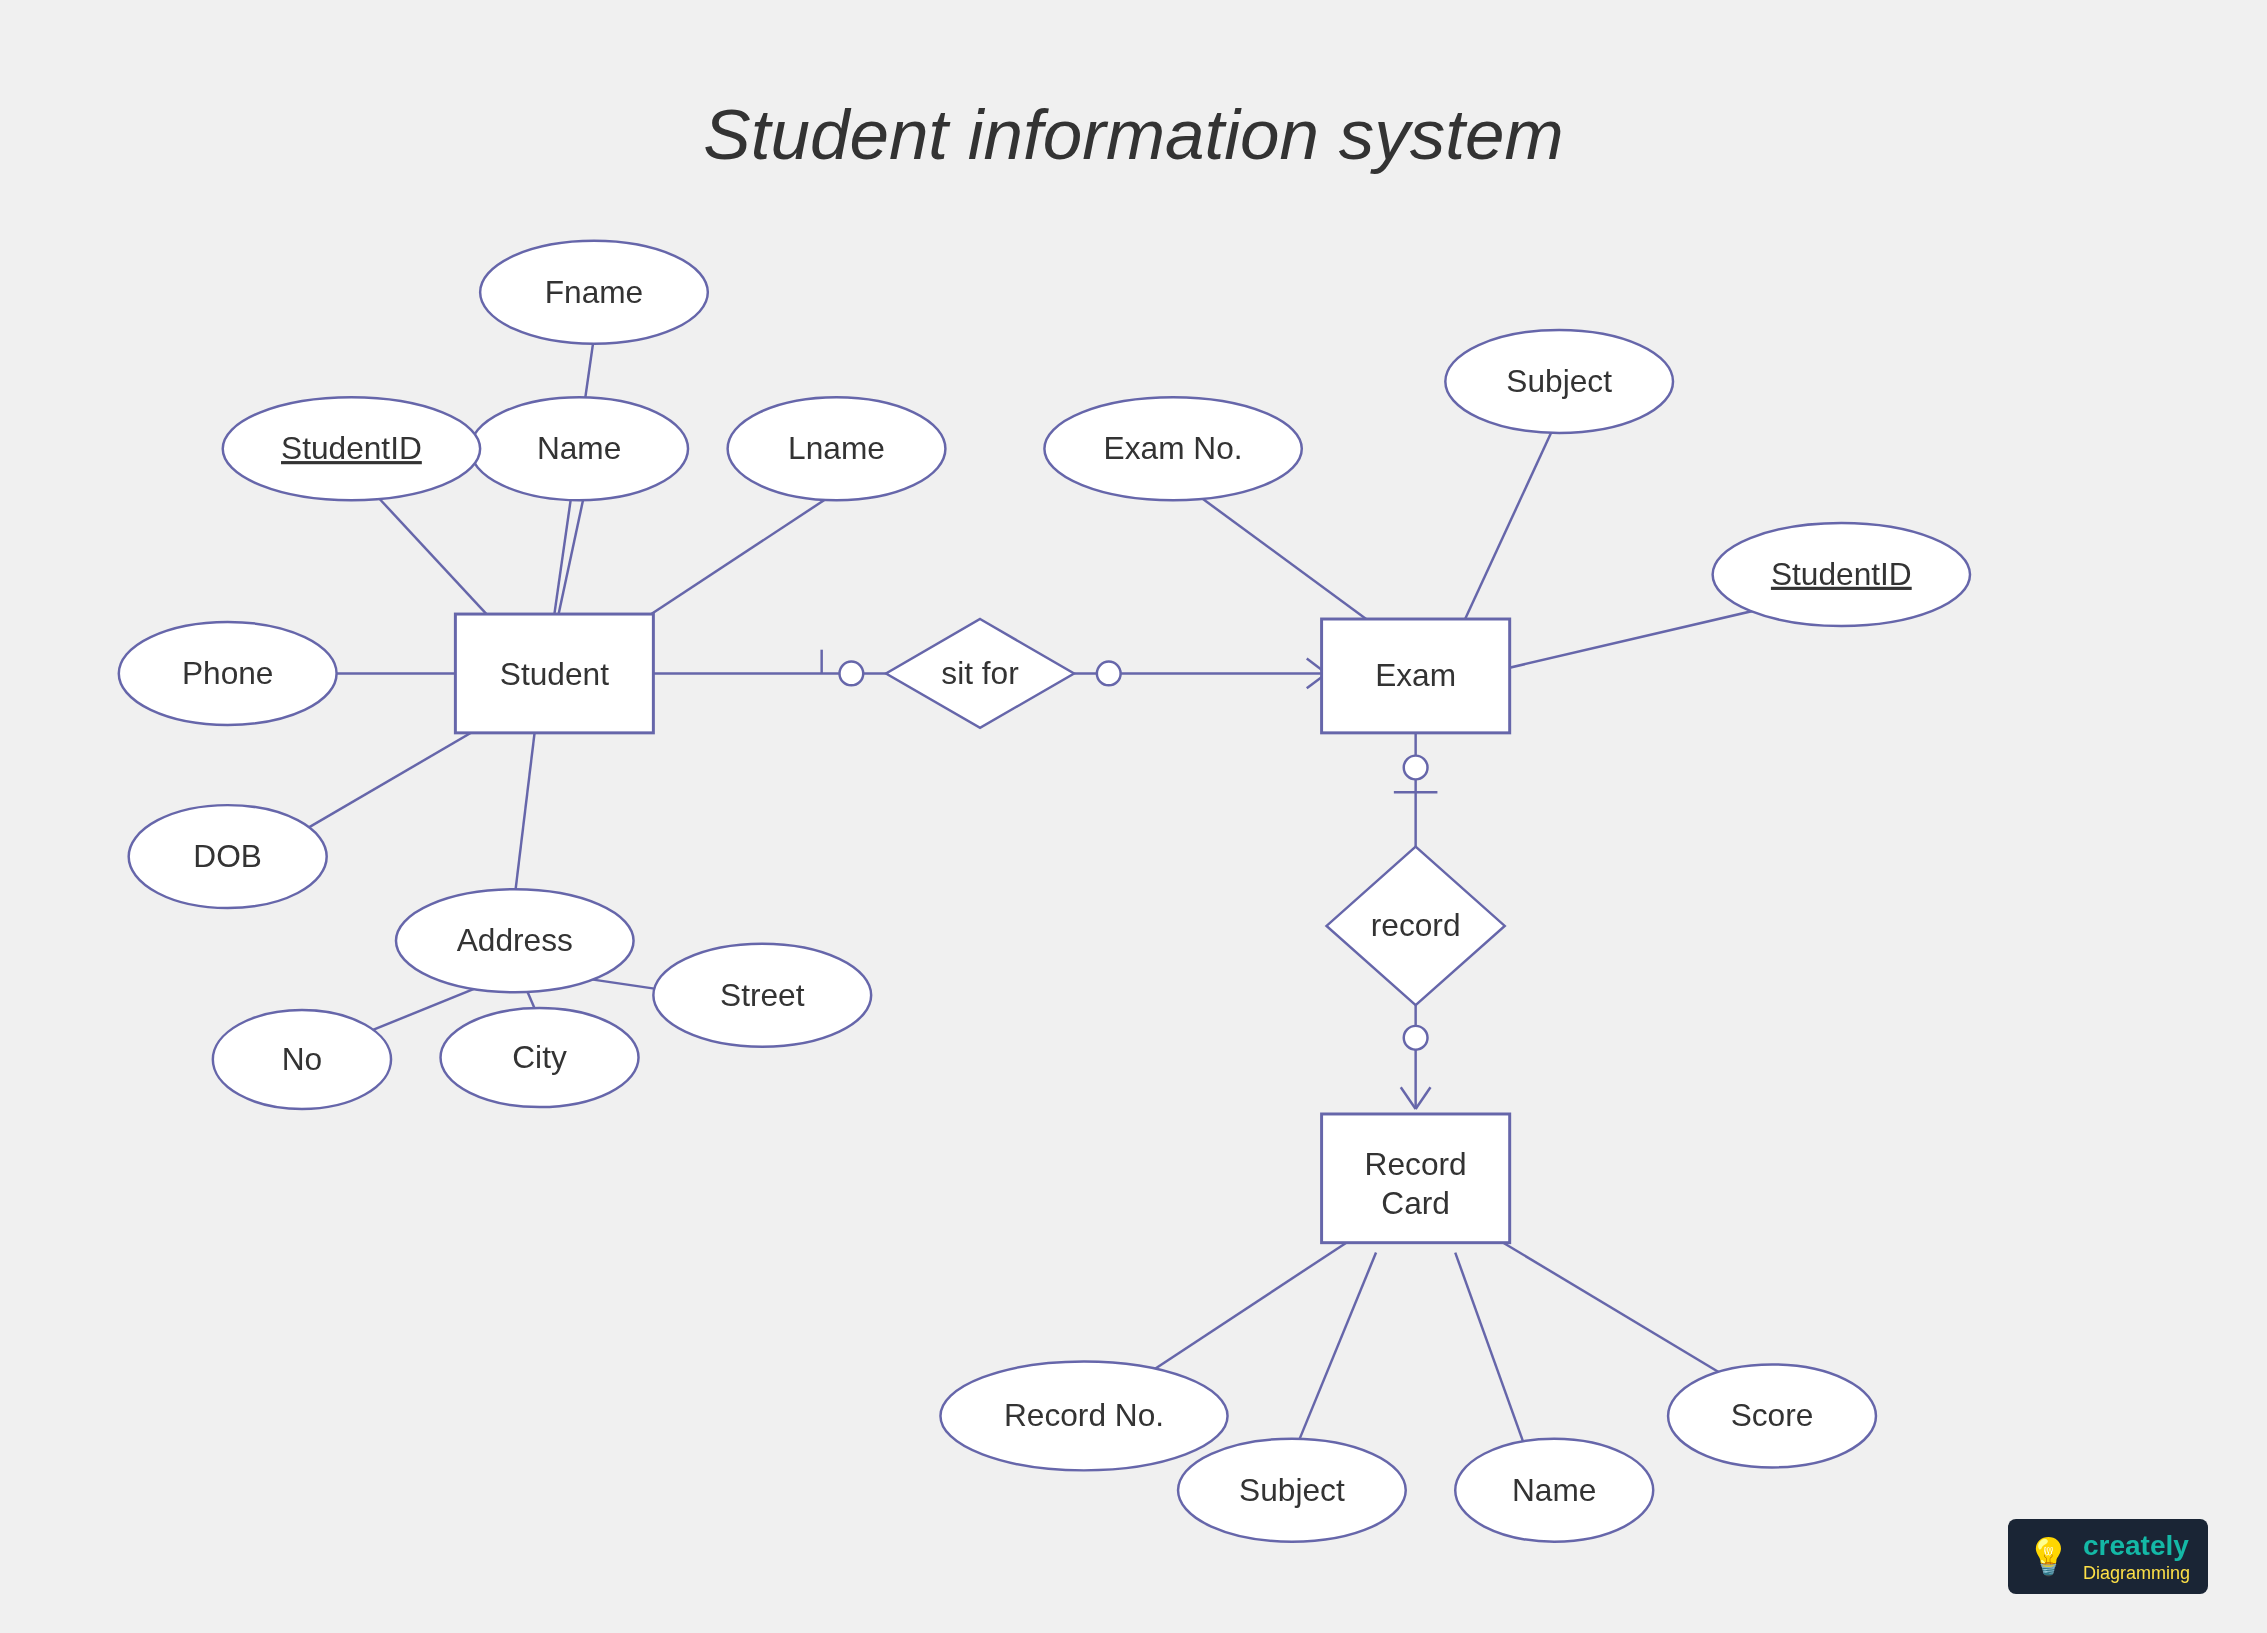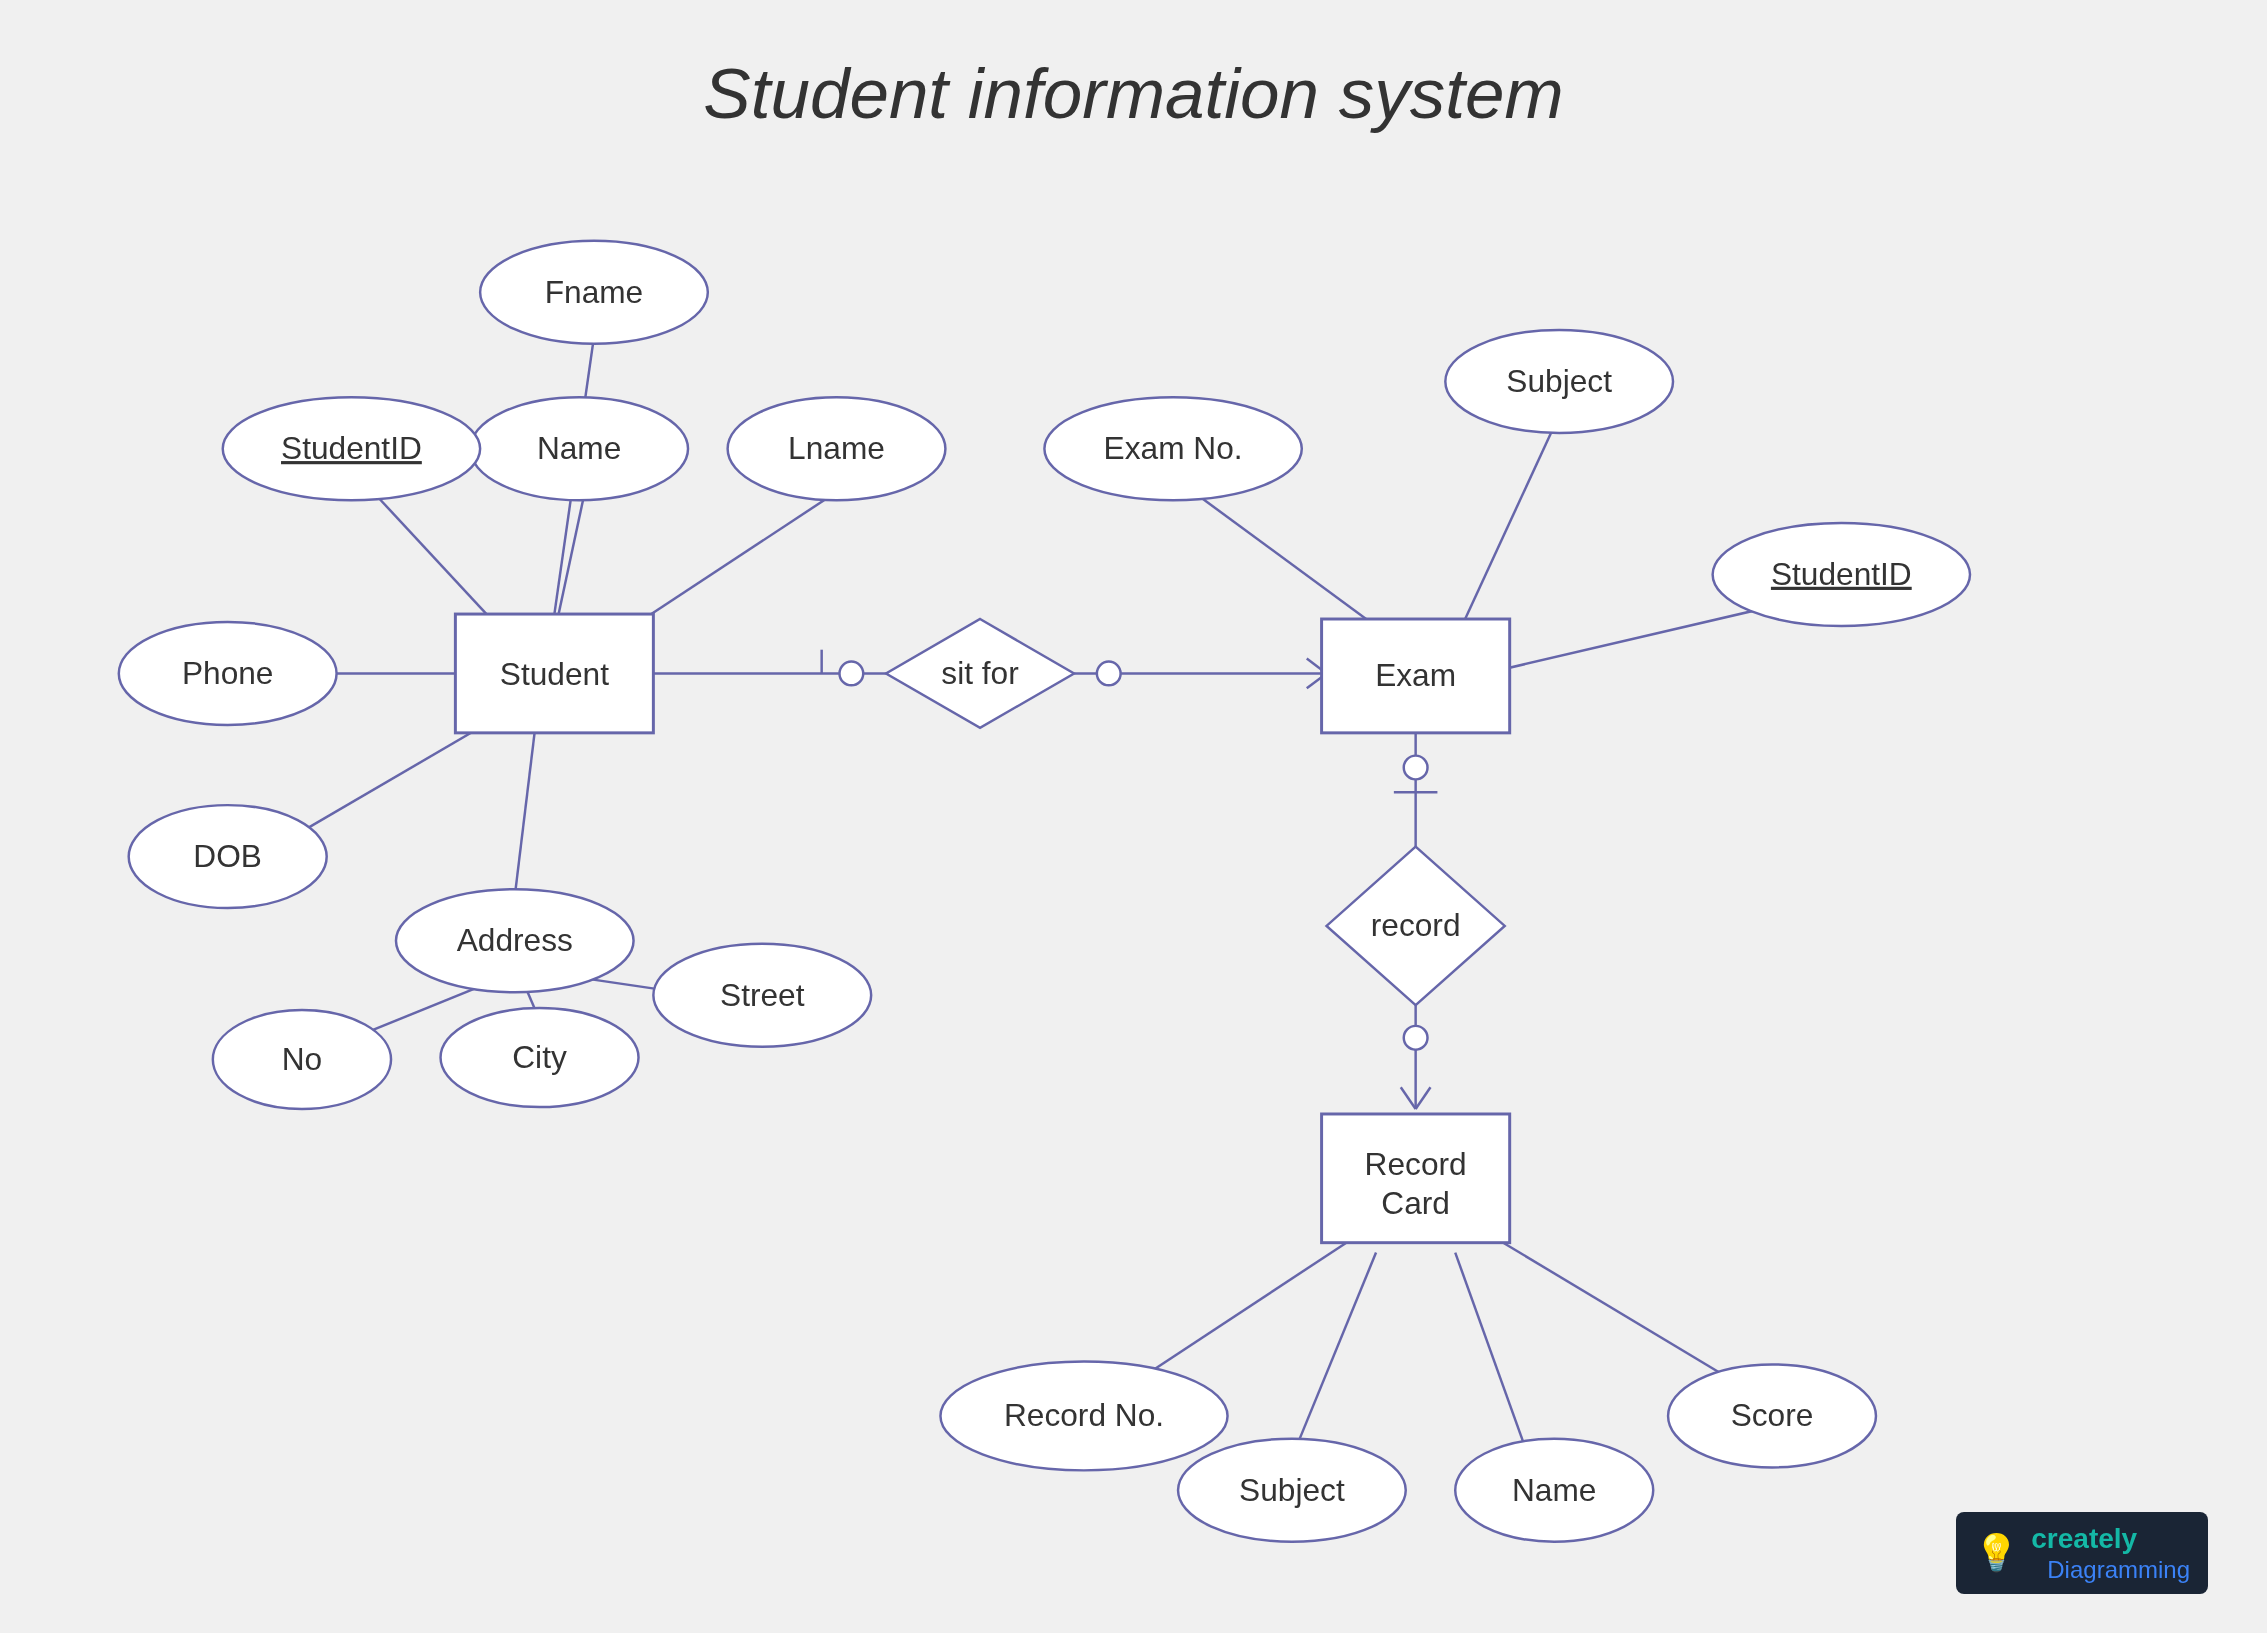--- a/index.html
+++ b/index.html
@@ -9,21 +9,21 @@
       width: 2267px;
       height: 1634px;
       overflow: hidden;
       position: relative;
     }
     .title {
       text-align: center;
       font-size: 71px;
       font-style: italic;
       color: #333;
-      padding-top: 53px;
+      padding-top: 94px;
       font-weight: 400;
     }
     svg {
       position: absolute;
       top: 0; left: 0;
       width: 2267px;
       height: 1634px;
     }
     .entity-rect {
       fill: white;
@@ -74,23 +74,22 @@
     .logo-bulb {
       font-size: 36px;
     }
     .logo-text {
       color: #14b8a6;
       font-size: 28px;
       font-weight: bold;
       line-height: 1.2;
     }
     .logo-sub {
-      color: #3b82f6;
-      font-size: 24px;
-      margin-left: 16px;
+      color: #fde047;
+      font-size: 18px;
     }
   </style>
 </head>
 <body>
 
 <div class="title">Student information system</div>
 
 <svg viewBox="0 0 2290 1650" width="2267" height="1634">
 
   <line class="conn-line" x1="560" y1="620" x2="600" y2="340"></line>

